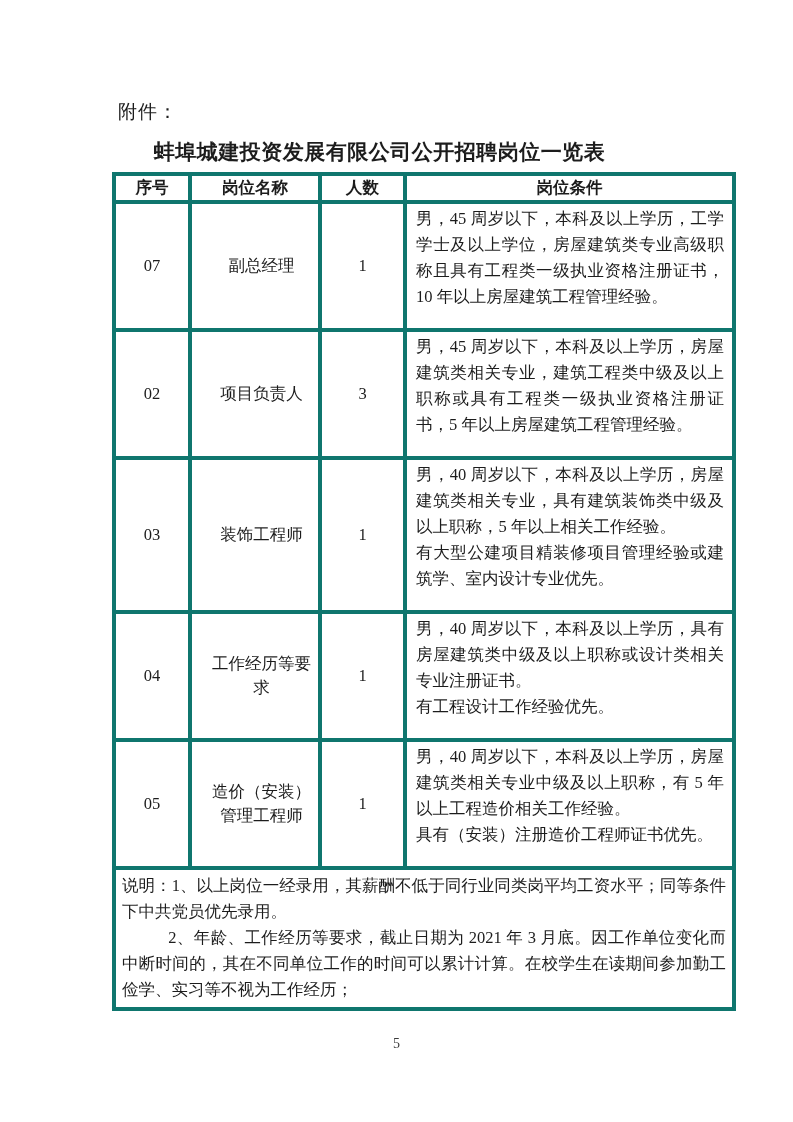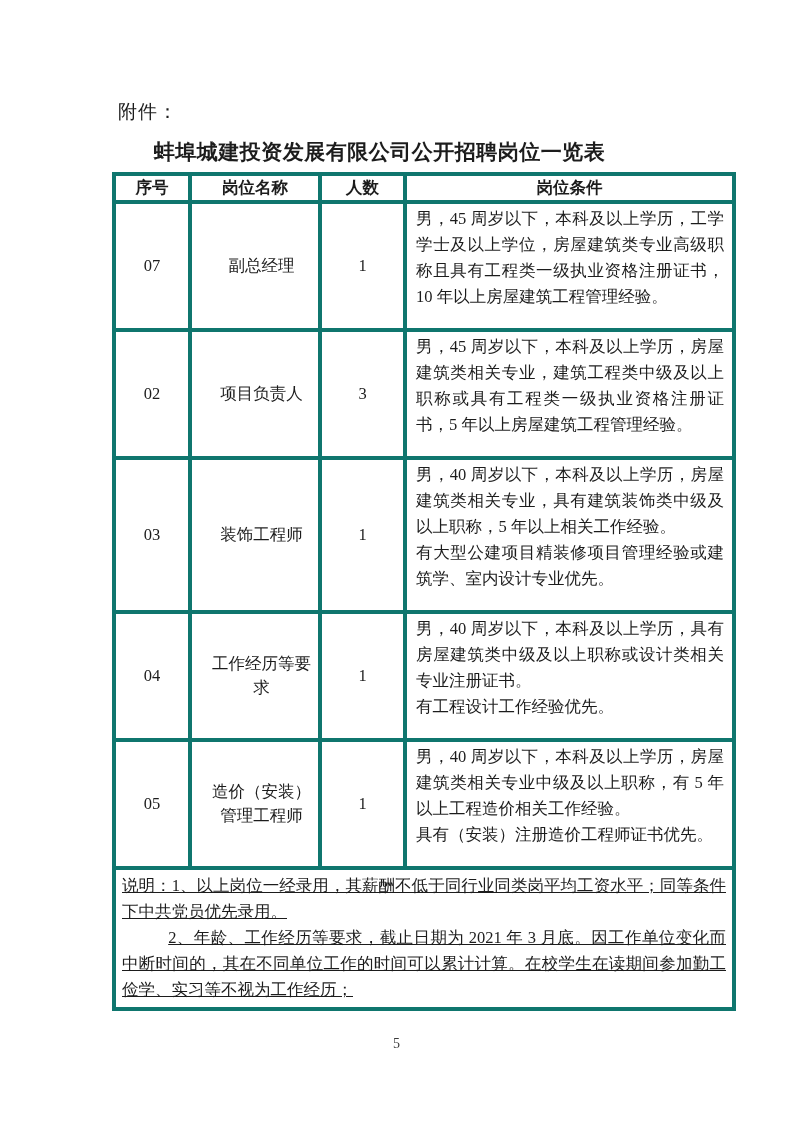--- a/index.html
+++ b/index.html
@@ -61,21 +61,20 @@
     text-justify: inter-ideograph;
   }
   td.cell-pos { line-height: 24px; padding-left: 17px; }
   td.notes-cell {
     padding: 3px 6px 4px 6px;
   }
   td.notes-cell p {
     line-height: 26px;
     text-align: justify;
     text-justify: inter-ideograph;
-    text-decoration: underline;
   }
   td.notes-cell p.indented { text-indent: 2.8em; }
   .page-number {
     position: absolute;
     left: 0; top: 1036px;
     width: 793px;
     text-align: center;
     font-size: 14px;
     color: #3a3a3a;
   }

